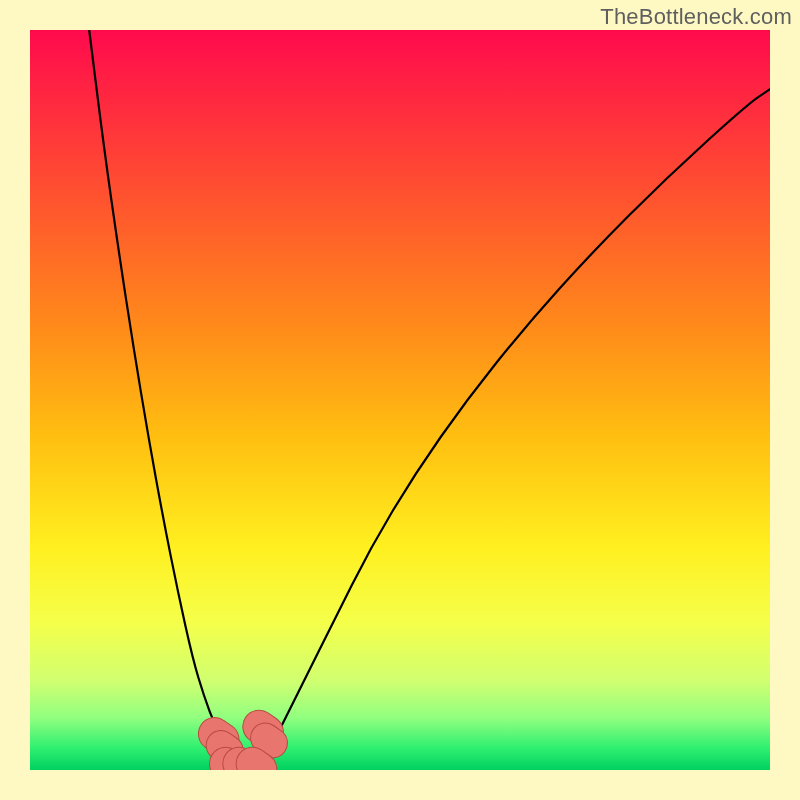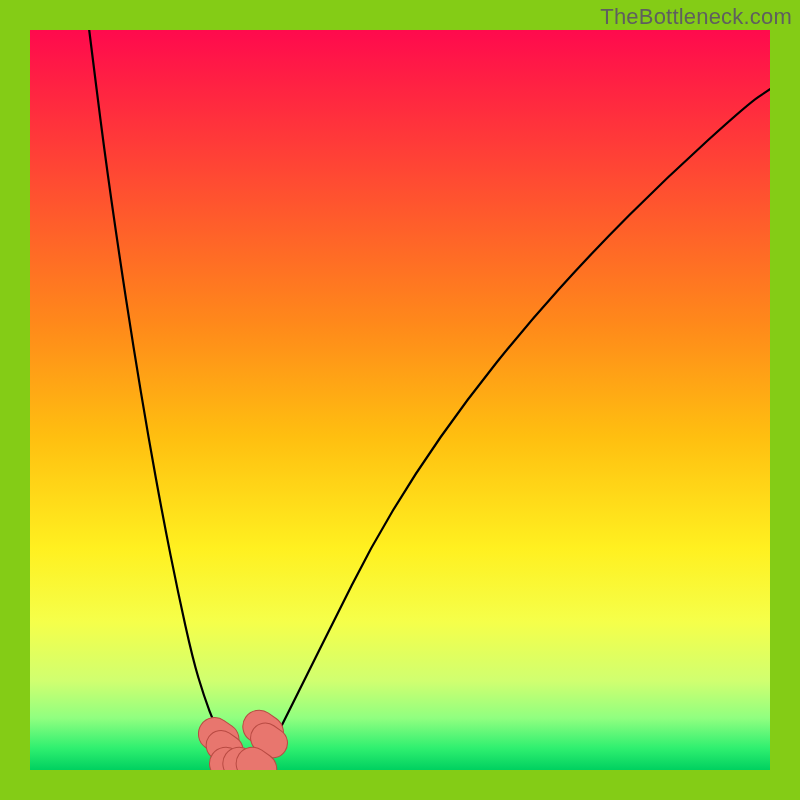--- a/index.html
+++ b/index.html
@@ -8,21 +8,21 @@
     width: 800px;
     height: 800px;
     overflow: hidden;
     background: #000;
     font-family: Arial, Helvetica, sans-serif;
   }
   .frame {
     position: absolute;
     top: 0; left: 0;
     width: 800px; height: 800px;
-    background: #84cc16;
+    background: #fef9c3;
   }
   .plot {
     position: absolute;
     top: 30px;
     left: 30px;
     width: 740px;
     height: 740px;
   }
   .watermark {
     position: absolute;

